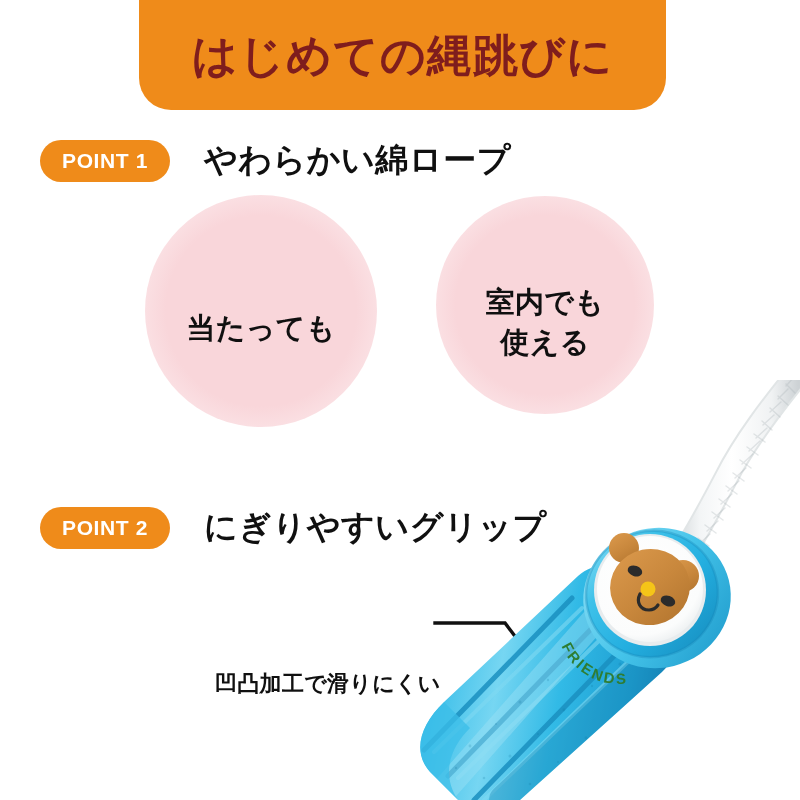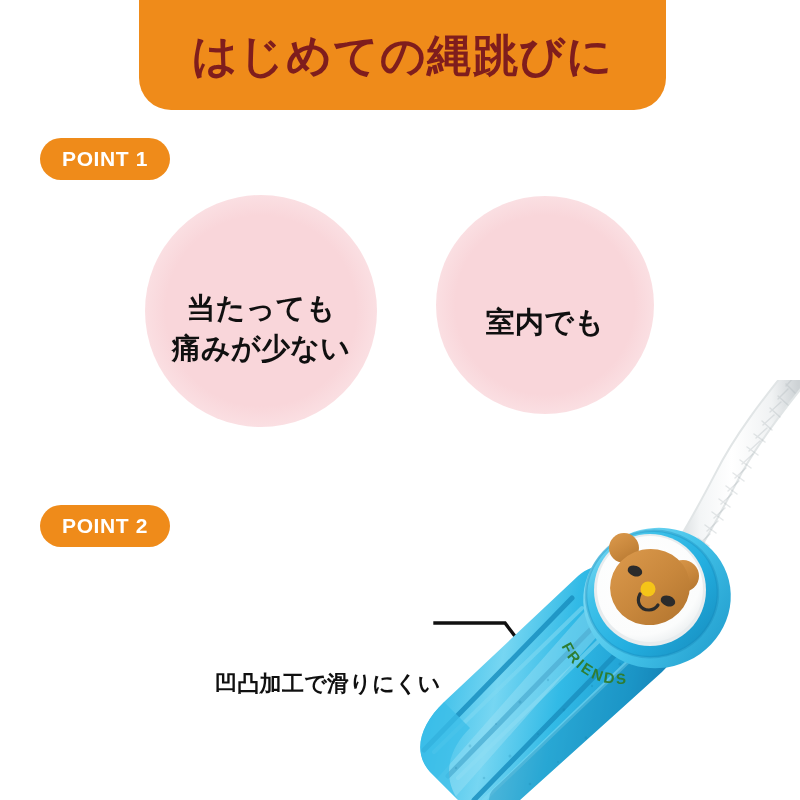--- a/index.html
+++ b/index.html
@@ -137,37 +137,39 @@
 </style>
 </head>
 <body>
 
 <div id="header-banner">
   <div id="header-title">はじめての縄跳びに</div>
 </div>
 
 <div class="point-row" id="point-row-1">
   <div class="point-badge">POINT 1</div>
+  <div class="point-heading">やわらかい綿ロープ</div>
 </div>
 
 <div class="pink-circle" id="pink-circle-1">
   <div class="circle-text">
     <div>当たっても</div>
-    <div>痛みが少ない</div>
   </div>
 </div>
 
 <div class="pink-circle" id="pink-circle-2">
   <div class="circle-text">
     <div>室内でも</div>
+    <div>使える</div>
   </div>
 </div>
 
 <div class="point-row" id="point-row-2">
   <div class="point-badge">POINT 2</div>
+  <div class="point-heading">にぎりやすいグリップ</div>
 </div>
 
 <div id="callout-label">凹凸加工で滑りにくい</div>
 <svg id="callout-leader" viewBox="0 0 120 60">
   <path d="M 10 15 L 80 15 L 102 44" stroke="#111111" stroke-width="3.4" fill="none" stroke-linecap="square"></path>
   <circle cx="103" cy="45" r="4.6" fill="#111111"></circle>
 </svg>
 
 <svg id="product-photo" viewBox="0 0 400 420">
   <defs>

